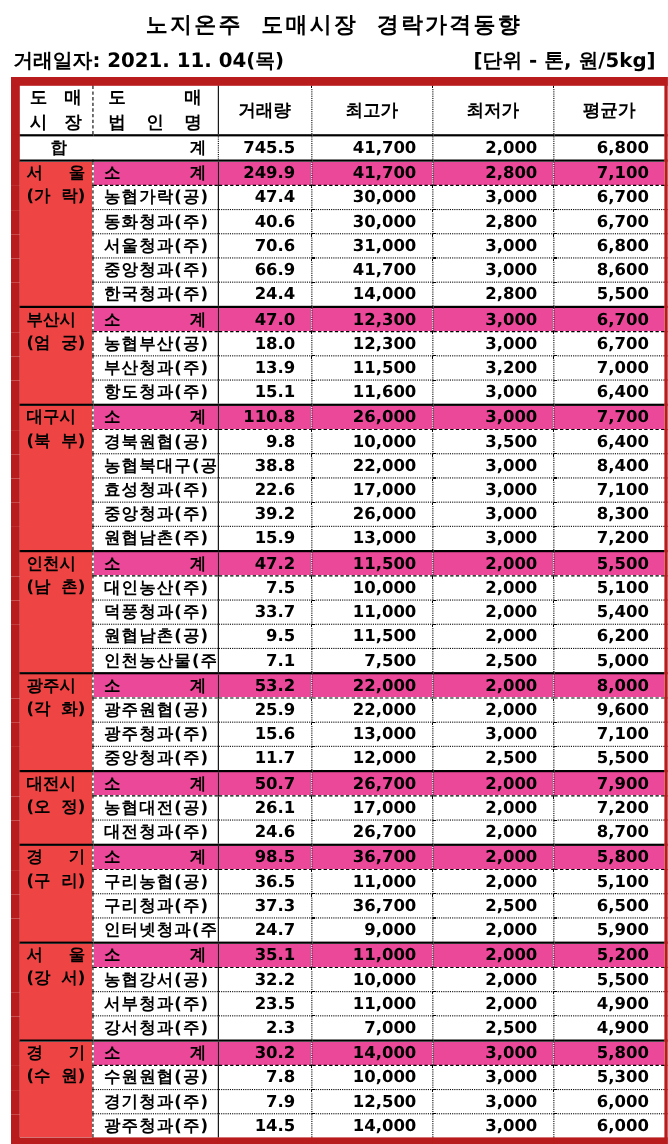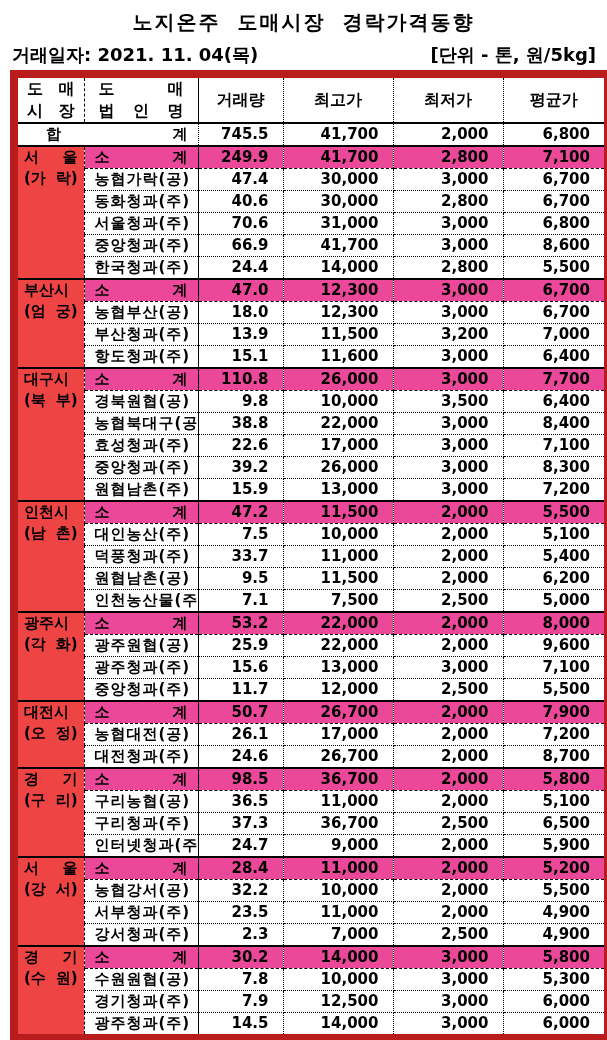--- a/index.html
+++ b/index.html
@@ -353,21 +353,21 @@
           <td class="num">9,000</td>
           <td class="num">2,000</td>
           <td class="num">5,900</td>
         </tr>
         <tr class="subtotal-row group-start">
           <td class="market" rowspan="4">
             <div class="mline">서 울</div>
             <div class="mline">(강 서)</div>
           </td>
           <td class="corp justify">소 계</td>
-          <td class="num">28.4</td>
+          <td class="num">35.1</td>
           <td class="num">11,000</td>
           <td class="num">2,000</td>
           <td class="num">5,200</td>
         </tr>
         <tr class="corp-row">
           <td class="corp cname">농협강서(공)</td>
           <td class="num">32.2</td>
           <td class="num">10,000</td>
           <td class="num">2,000</td>
           <td class="num">5,500</td>

